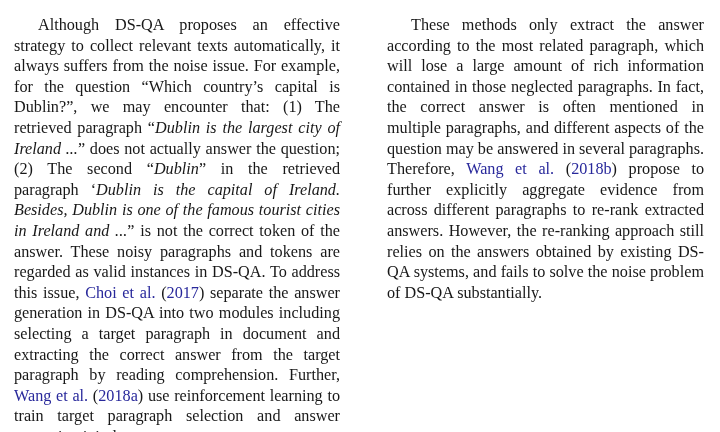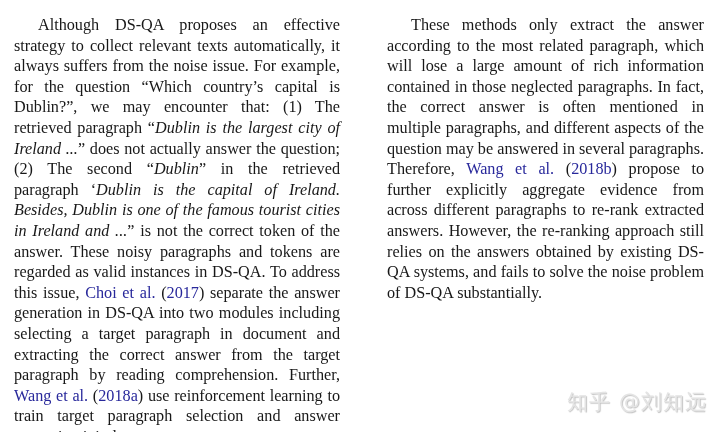--- a/index.html
+++ b/index.html
@@ -58,16 +58,13 @@
 
 <div class="page">
   <div class="columns">
     <div class="col col-left">
         <p><span class="seg-normal">Although DS-QA proposes an effective strategy to collect relevant texts automatically, it always suffers from the noise issue. For example, for the question “Which country’s capital is Dublin?”, we may encounter that: (1) The retrieved paragraph “</span><span class="seg-italic">Dublin is the largest city of Ireland ...</span><span class="seg-normal">” does not actually answer the question; (2) The second “</span><span class="seg-italic">Dublin</span><span class="seg-normal">” in the retrieved paragraph ‘</span><span class="seg-italic">Dublin is the capital of Ireland. Besides, Dublin is one of the famous tourist cities in Ireland and ...</span><span class="seg-normal">” is not the correct token of the answer. These noisy paragraphs and tokens are regarded as valid instances in DS-QA. To address this issue, </span><span class="seg-cite">Choi et al.</span><span class="seg-normal"> (</span><span class="seg-cite">2017</span><span class="seg-normal">) separate the answer generation in DS-QA into two modules including selecting a target paragraph in document and extracting the correct answer from the target paragraph by reading comprehension. Further, </span><span class="seg-cite">Wang et al.</span><span class="seg-normal"> (</span><span class="seg-cite">2018a</span><span class="seg-normal">) use reinforcement learning to train target paragraph selection and answer extraction jointly.</span></p>
       </div>
     <div class="col col-right">
         <p><span class="seg-normal">These methods only extract the answer according to the most related paragraph, which will lose a large amount of rich information contained in those neglected paragraphs. In fact, the correct answer is often mentioned in multiple paragraphs, and different aspects of the question may be answered in several paragraphs. Therefore, </span><span class="seg-cite">Wang et al.</span><span class="seg-normal"> (</span><span class="seg-cite">2018b</span><span class="seg-normal">) propose to further explicitly aggregate evidence from across different paragraphs to re-rank extracted answers. However, the re-ranking approach still relies on the answers obtained by existing DS-QA systems, and fails to solve the noise problem of DS-QA substantially.</span></p>
       </div>
   </div>
-  <div class="watermark">
-    <span class="brand">知乎</span><span class="handle">@刘知远</span>
-  </div>
 </div>
 
 </body></html>

